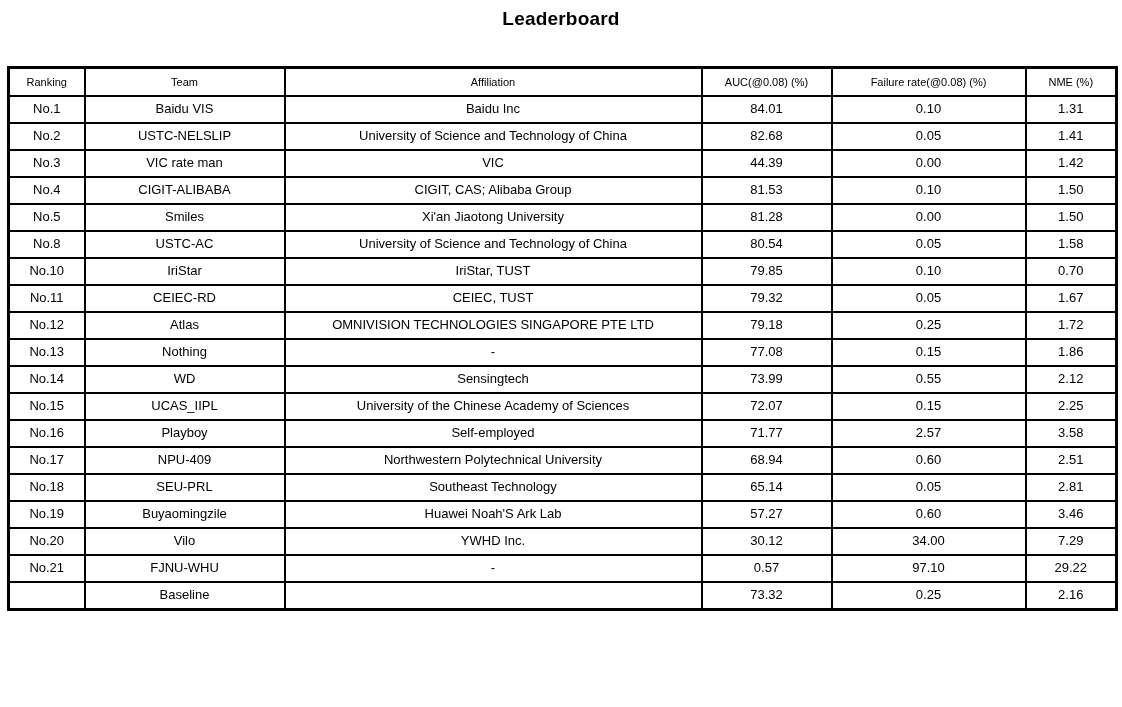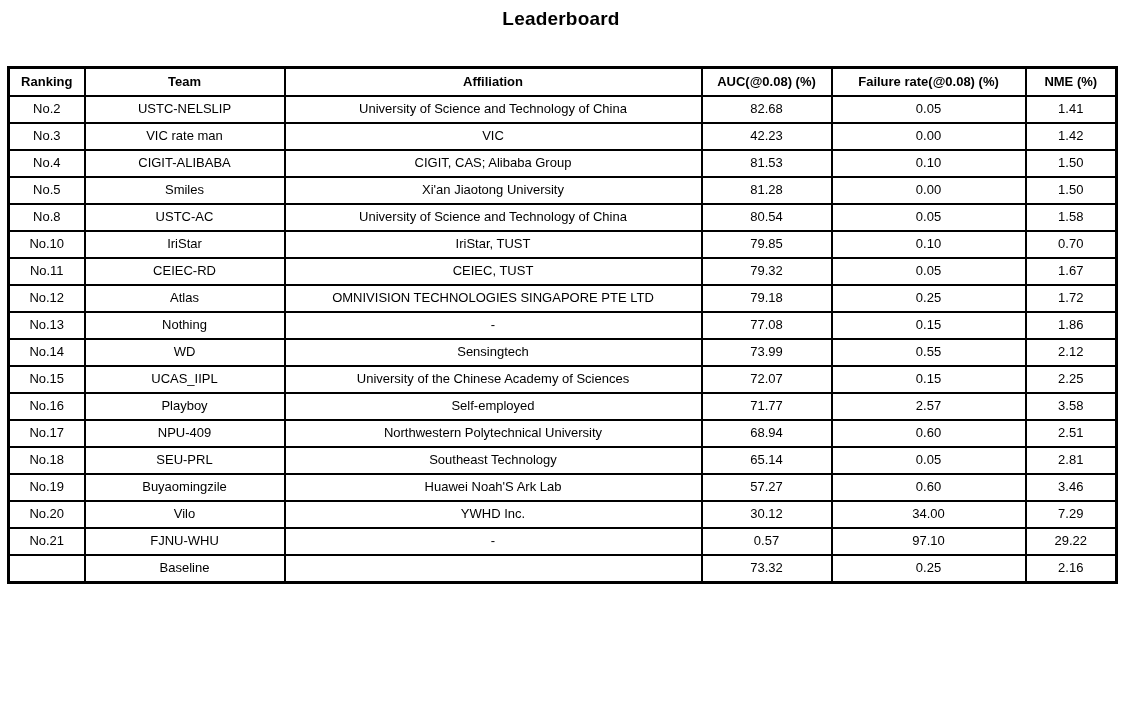--- a/index.html
+++ b/index.html
@@ -41,22 +41,22 @@
     text-align: center;
     vertical-align: middle;
     padding: 0 4px;
     height: 25px;
     font-size: 13px;
     line-height: 1.1;
     overflow: hidden;
     white-space: nowrap;
   }
   table.leaderboard th {
-    font-weight: bold;
-    font-size: 13px;
+    font-weight: normal;
+    font-size: 11px;
     height: 26px;
     margin-top: 36px;
   }
   col.c-ranking   { width: 76px; }
   col.c-team      { width: 200px; }
   col.c-affiliation { width: 417px; }
   col.c-auc       { width: 130px; }
   col.c-failure   { width: 194px; }
   col.c-nme       { width: 91px; }
 </style>
@@ -81,32 +81,40 @@
         <th>Ranking</th>
         <th>Team</th>
         <th>Affiliation</th>
         <th>AUC(@0.08) (%)</th>
         <th>Failure rate(@0.08) (%)</th>
         <th>NME (%)</th>
       </tr>
     </thead>
     <tbody>
         <tr>
+          <td>No.1</td>
+          <td>Baidu VIS</td>
+          <td>Baidu Inc</td>
+          <td>84.01</td>
+          <td>0.10</td>
+          <td>1.31</td>
+        </tr>
+        <tr>
           <td>No.2</td>
           <td>USTC-NELSLIP</td>
           <td>University of Science and Technology of China</td>
           <td>82.68</td>
           <td>0.05</td>
           <td>1.41</td>
         </tr>
         <tr>
           <td>No.3</td>
           <td>VIC rate man</td>
           <td>VIC</td>
-          <td>42.23</td>
+          <td>44.39</td>
           <td>0.00</td>
           <td>1.42</td>
         </tr>
         <tr>
           <td>No.4</td>
           <td>CIGIT-ALIBABA</td>
           <td>CIGIT, CAS; Alibaba Group</td>
           <td>81.53</td>
           <td>0.10</td>
           <td>1.50</td>

